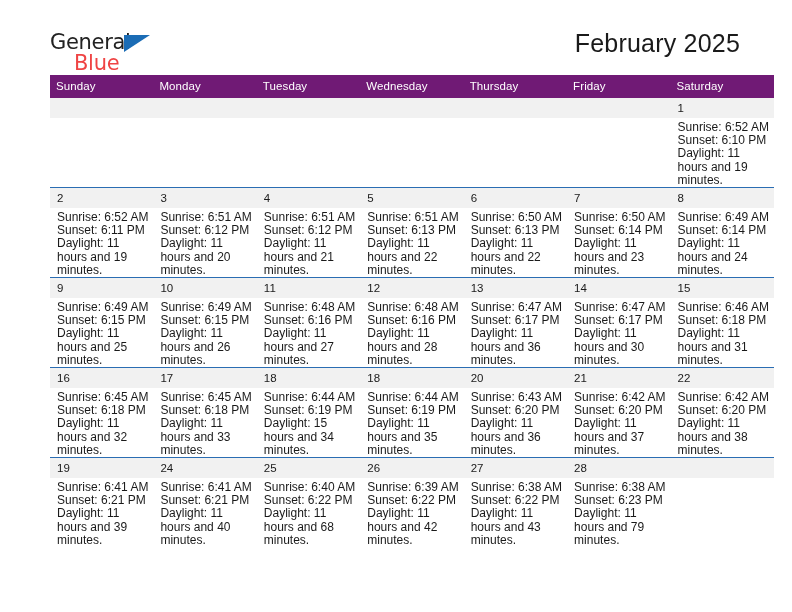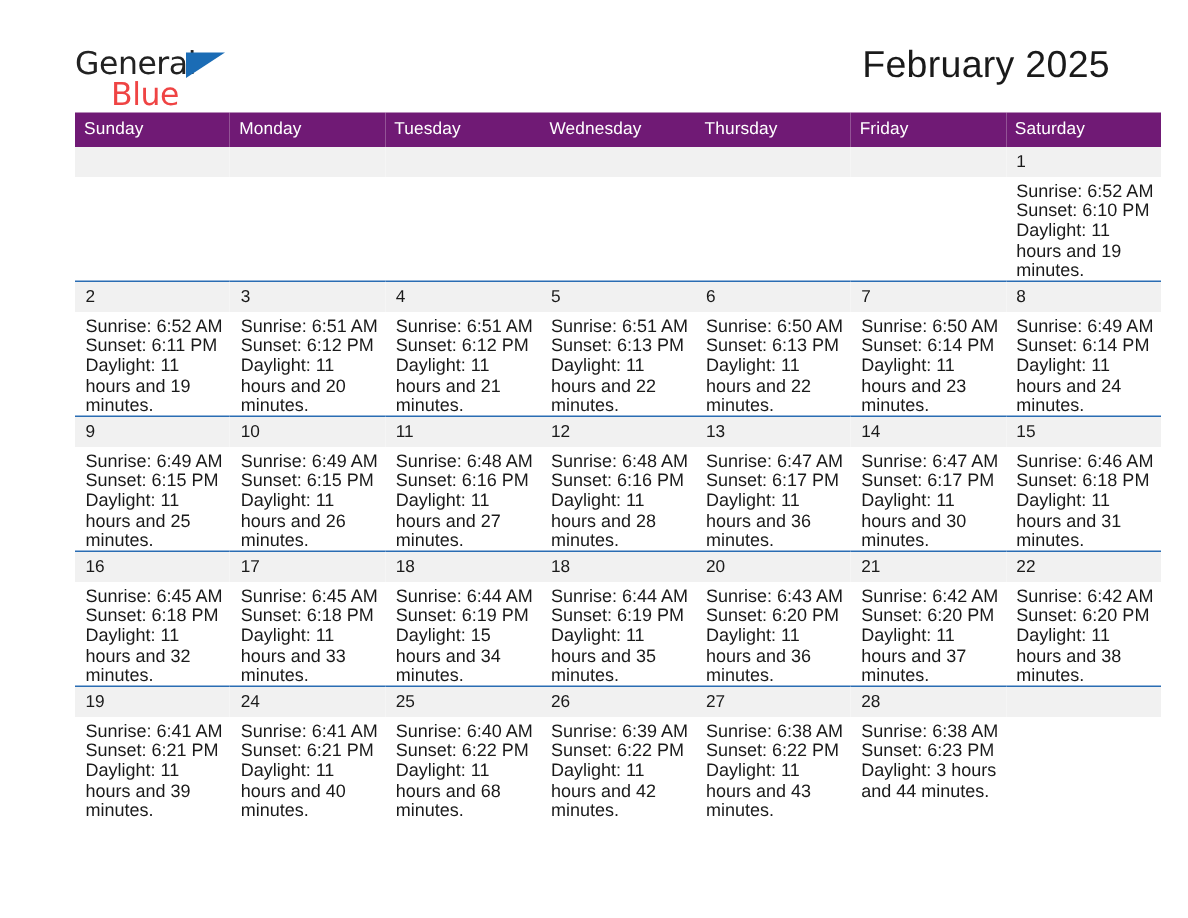--- a/index.html
+++ b/index.html
@@ -483,21 +483,21 @@
                 <div class="daylight">Daylight: 11 hours and 43 minutes.</div>
               </div>
             </div>
           </td>
           <td>
             <div class="daycell">
               <div class="daynum">28</div>
               <div class="dayinfo">
                 <div>Sunrise: 6:38 AM</div>
                 <div>Sunset: 6:23 PM</div>
-                <div class="daylight">Daylight: 3 hours and 44 minutes.</div>
+                <div class="daylight">Daylight: 11 hours and 79 minutes.</div>
               </div>
             </div>
           </td>
           <td class="empty">
             <div class="daycell">
               <div class="daynum"></div>
             </div>
           </td>
         </tr>
       </tbody>

